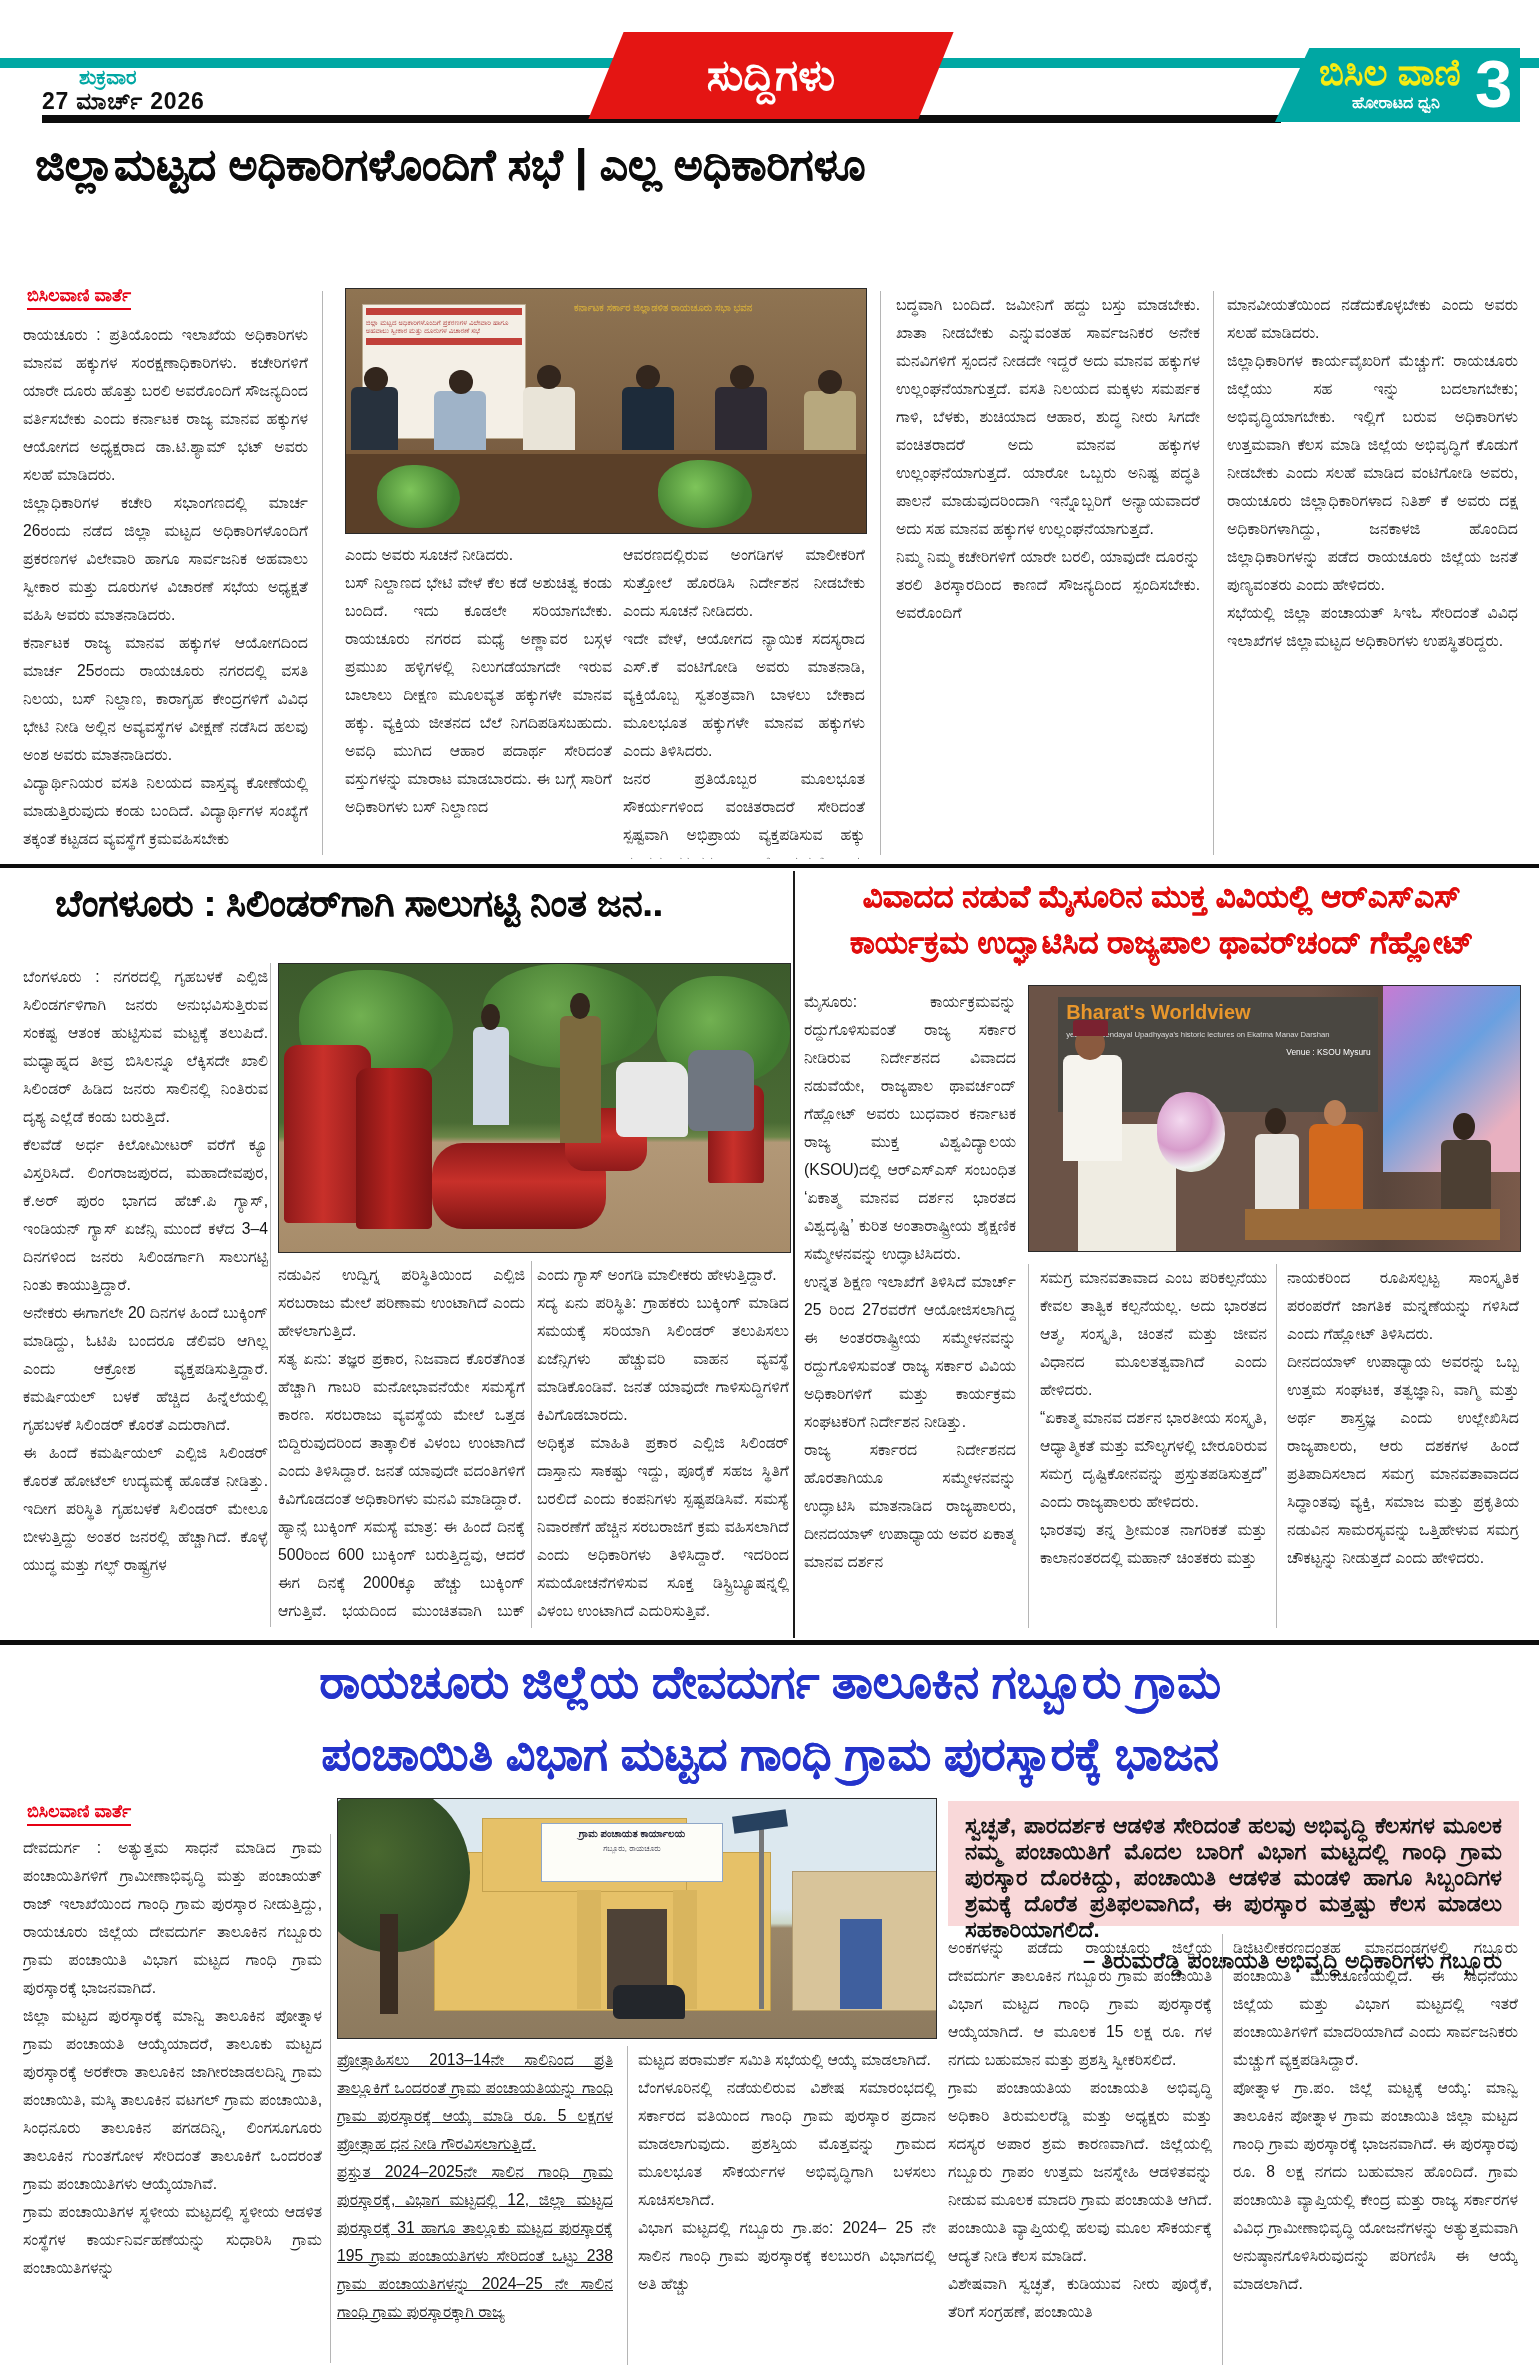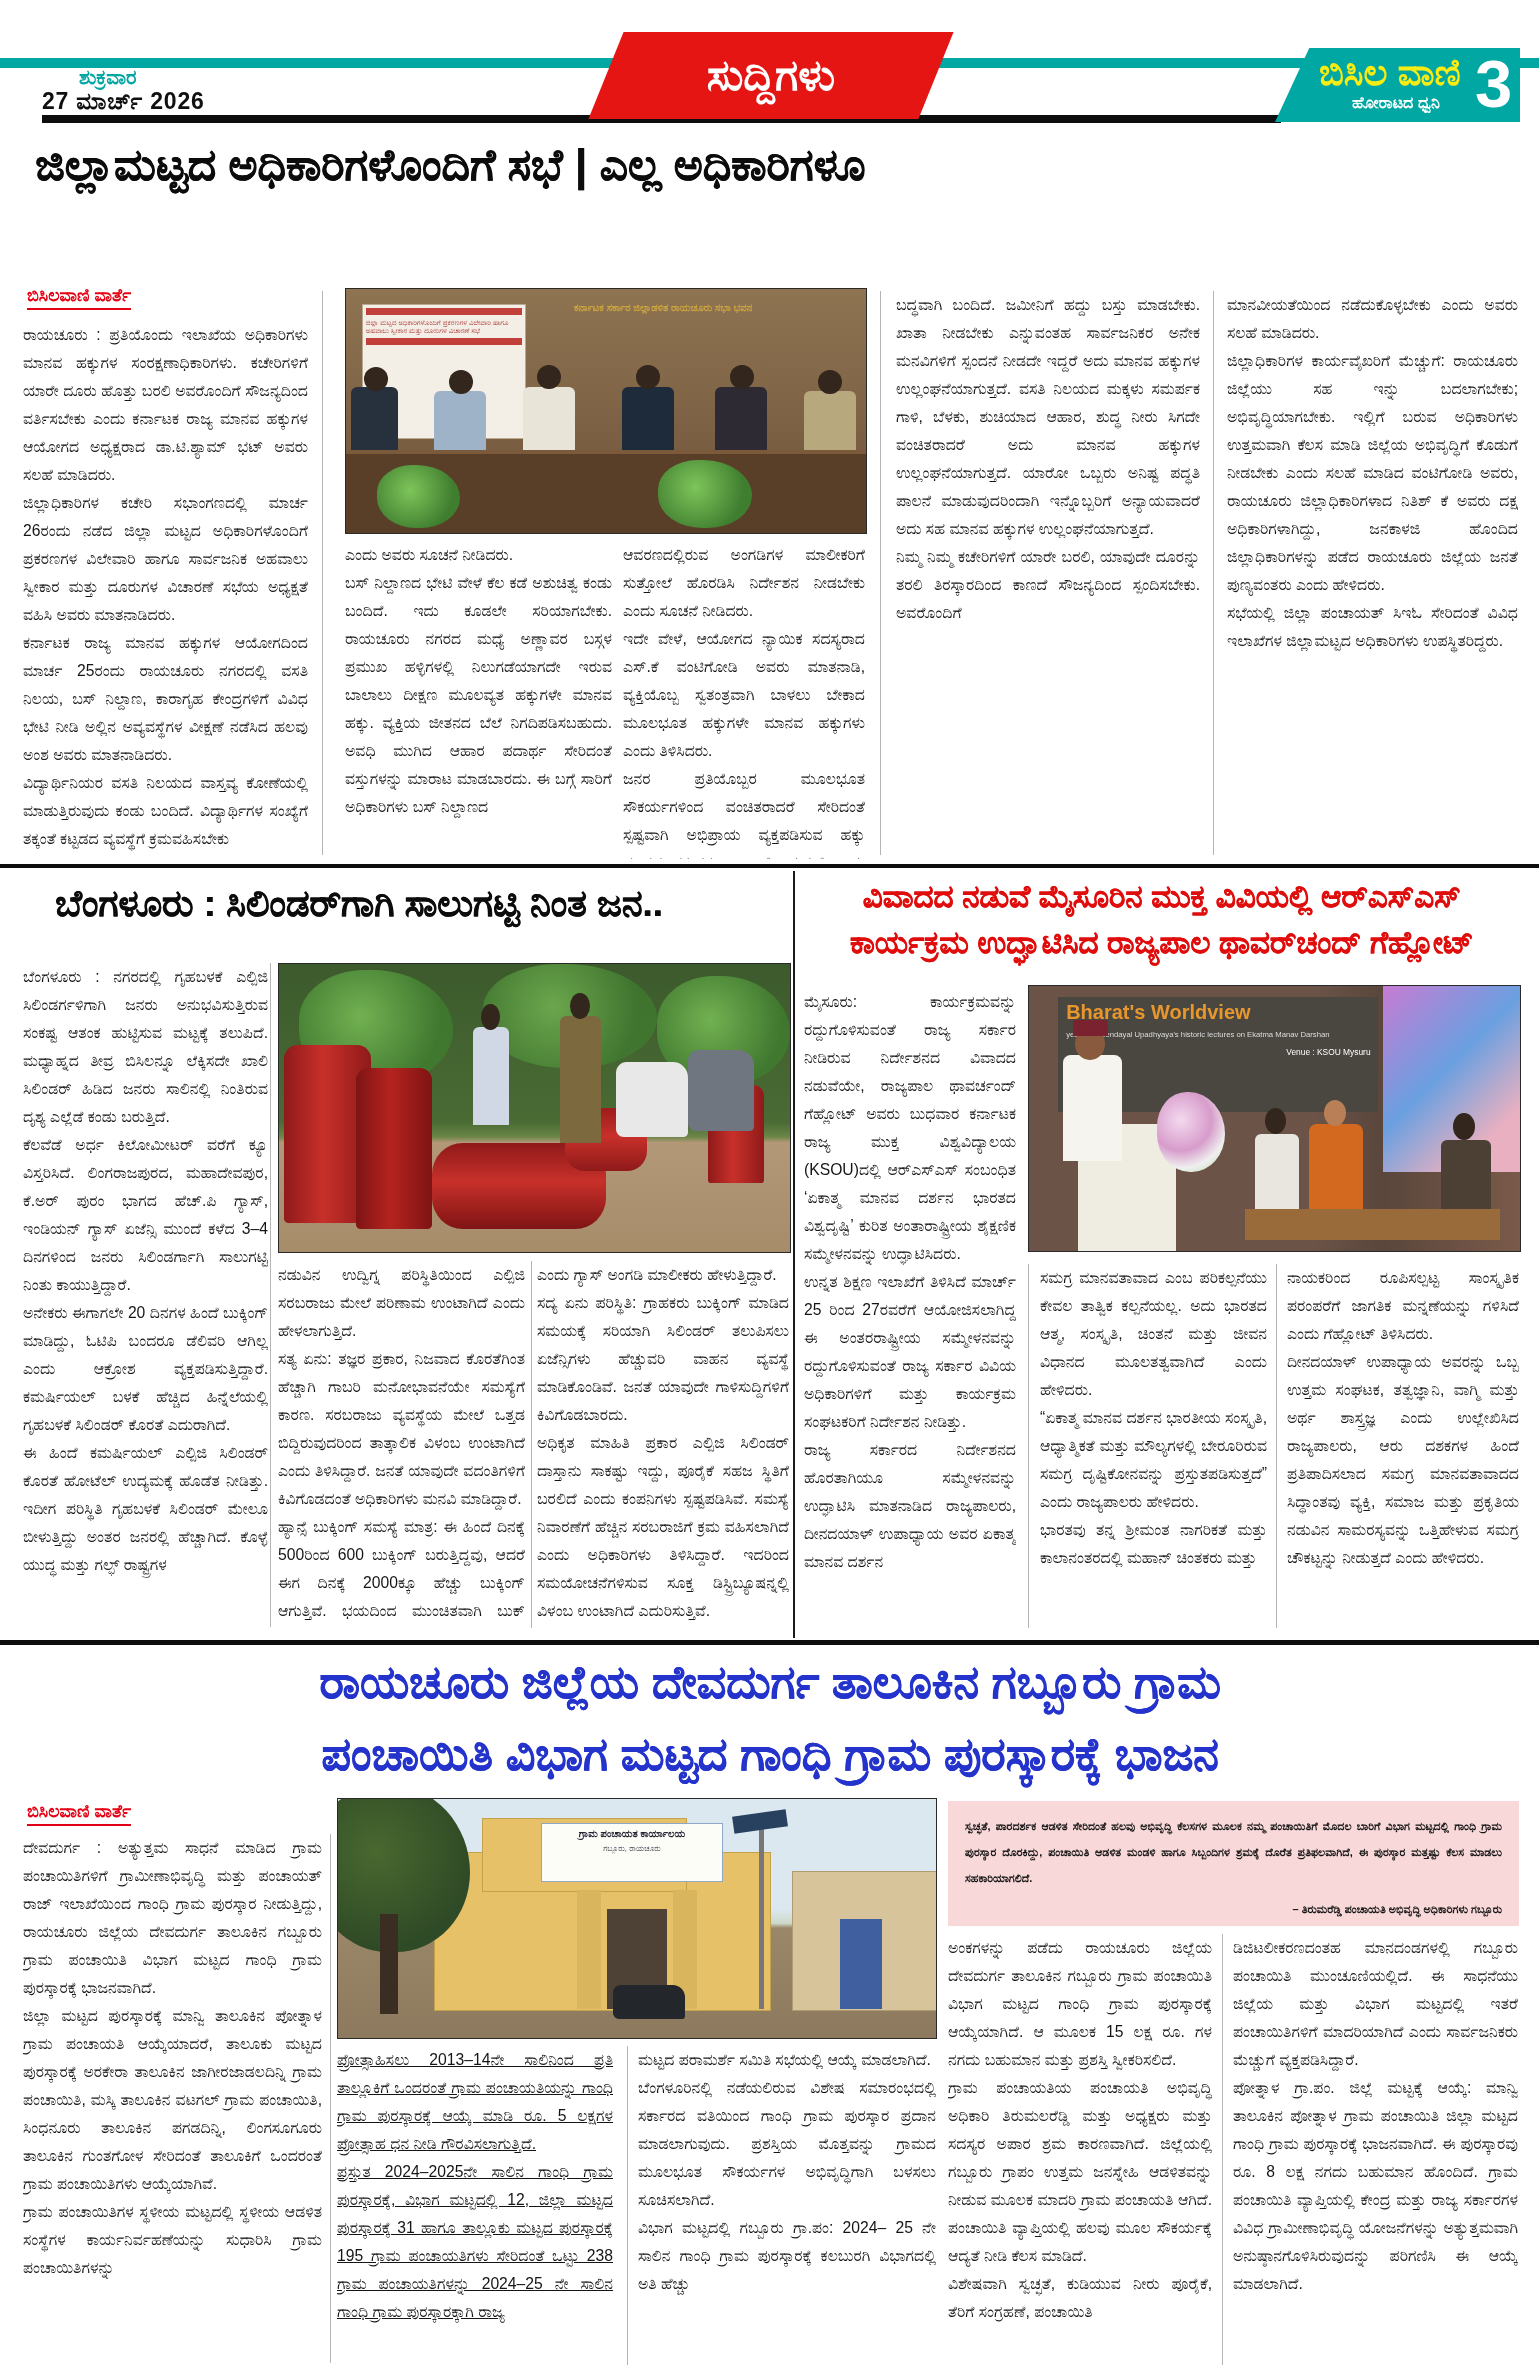--- a/index.html
+++ b/index.html
@@ -21,21 +21,21 @@
   .headline{font-weight:bold;color:#0c0c0c;letter-spacing:0px;text-shadow:0.5px 0 #0c0c0c;}
   .headline-red{font-weight:bold;color:#e00d0d;text-shadow:0.4px 0 #e00d0d;}
   .headline-blue{font-weight:bold;color:#2433cb;text-shadow:0.5px 0 #2433cb;text-align:center;width:100%;}
   
   .col{font-size:15.7px;line-height:28px;text-align:justify;white-space:pre-line;color:#151515;overflow:hidden;}
   .byline{color:#e60014;font-weight:bold;font-size:17.6px;border-bottom:2.3px solid #e60014;padding-bottom:2.3px;display:inline-block;}
   .vdiv{background:#b5b5b5;width:0.8px;}
   .vdiv-strong{background:#1a1a1a;width:2.3px;}
   .photo{border:0.8px solid #2a2a2a;overflow:hidden;}
   
-  .quote-box{background:#f9d8d9;padding:12.3px 17px;font-weight:bold;font-size:11px;line-height:26px;text-align:justify;color:#141414;}
+  .quote-box{background:#f9d8d9;padding:12.3px 17px;font-weight:bold;font-size:22px;line-height:26px;text-align:justify;color:#141414;}
   .quote-attr{text-align:right;font-weight:bold;margin-top:4.6px;}
   
   .sil-head{background:#33261d;border-radius:50%;}
   .leaf{background:radial-gradient(circle at 40% 40%,#7ec55a,#3f7d2f 70%);border-radius:45% 55% 50% 50%;}
 </style>
 </head>
 <body>
 
 <div id="page">
 

